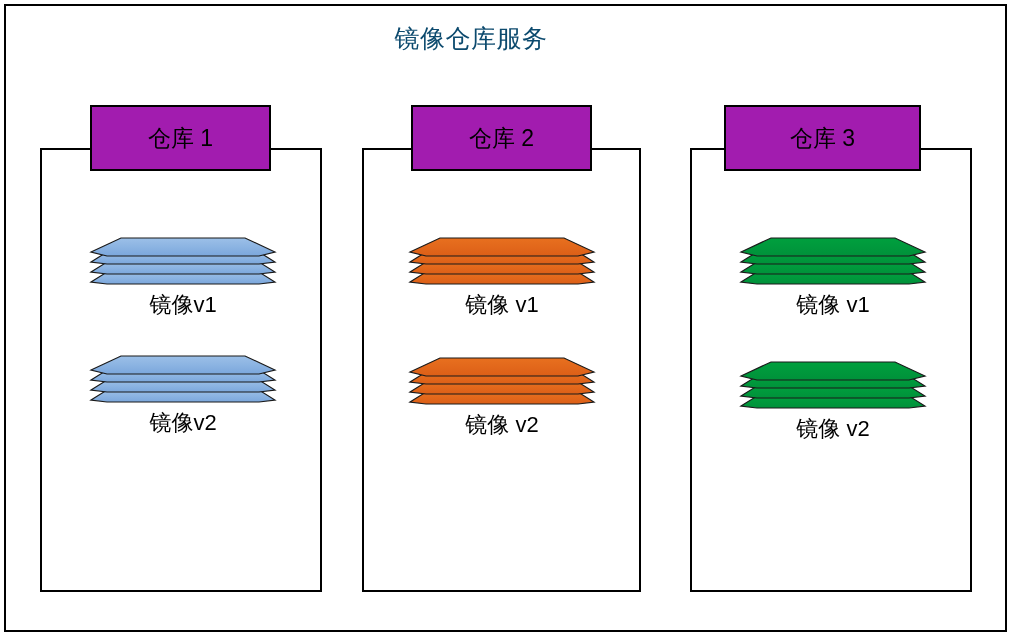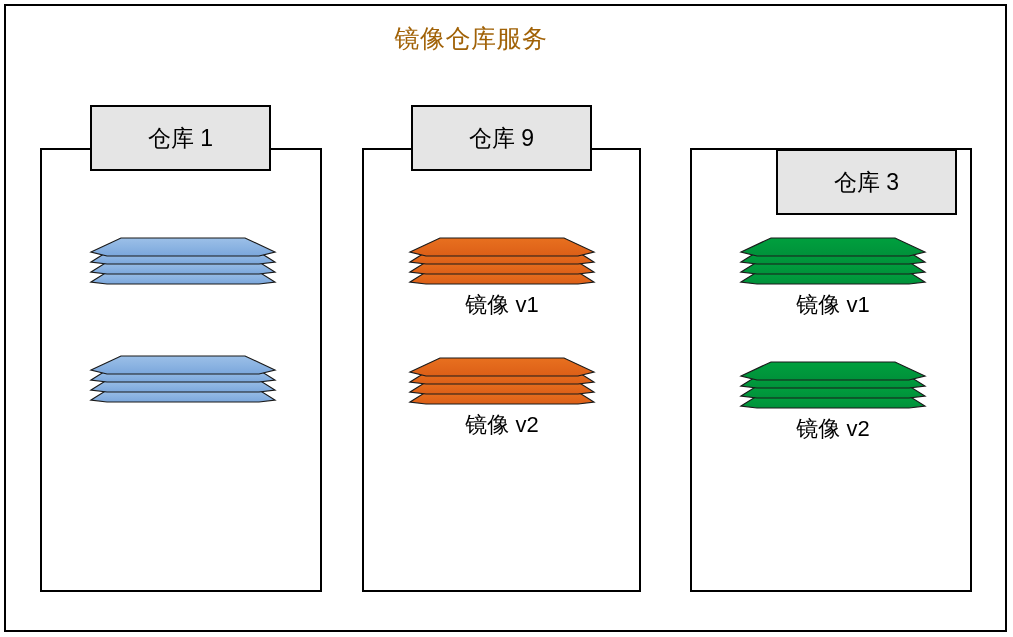--- a/index.html
+++ b/index.html
@@ -36,38 +36,38 @@
   
   .service-title {
     position: absolute;
     left: 0;
     top: 22px;
     width: 942px;
     text-align: center;
     font-size: 25px;
     line-height: 32px;
     letter-spacing: 0.5px;
-    color: #a16207;
+    color: #0c4a6e;
     white-space: nowrap;
   }
 
   
   .repo {
     position: absolute;
     box-sizing: border-box;
     border: 2px solid #000000;
     background: transparent;
   }
 
   
   .repo-header {
     position: absolute;
     box-sizing: border-box;
     border: 2px solid #000000;
-    background: #e5e5e5;
+    background: #a21caf;
     display: flex;
     align-items: center;
     justify-content: center;
     z-index: 5;
   }
   .repo-header-label {
     font-size: 23px;
     line-height: 28px;
     color: #000000;
     white-space: nowrap;
@@ -124,39 +124,41 @@
           </linearGradient>
         </defs>
         <g stroke="#1A1A1A" stroke-width="1.2" fill="url(#g-b)">
           <polygon points="0,46 16,36 168,36 184,46 168,48 16,48"></polygon>
           <polygon points="0,36 16,26 168,26 184,36 168,38 16,38"></polygon>
           <polygon points="0,26 16,16 168,16 184,26 168,28 16,28"></polygon>
           <polygon points="0,16 30,2 154,2 184,16 168,20 16,20"></polygon>
         </g>
       </svg>
     </div>
+    <div class="image-label">镜像v1</div>
   </div>
 
   <div class="image-group" style="left:91px; top:354px;">
     <div class="stack">
       <svg viewBox="0 0 184 48" preserveAspectRatio="none" aria-hidden="true">
         <g stroke="#1A1A1A" stroke-width="1.2" fill="url(#g-b)">
           <polygon points="0,46 16,36 168,36 184,46 168,48 16,48"></polygon>
           <polygon points="0,36 16,26 168,26 184,36 168,38 16,38"></polygon>
           <polygon points="0,26 16,16 168,16 184,26 168,28 16,28"></polygon>
           <polygon points="0,16 30,2 154,2 184,16 168,20 16,20"></polygon>
         </g>
       </svg>
     </div>
+    <div class="image-label">镜像v2</div>
   </div>
 
 
   <div class="repo" style="left:362px; top:148px; width:279px; height:444px;"></div>
   <div class="repo-header" style="left:411px; top:105px; width:181px; height:66px;">
-    <span class="repo-header-label">仓库 9</span>
+    <span class="repo-header-label">仓库 2</span>
   </div>
 
   <div class="image-group" style="left:410px; top:236px;">
     <div class="stack">
       <svg viewBox="0 0 184 48" preserveAspectRatio="none" aria-hidden="true">
         <defs>
           <linearGradient id="g-o" x1="0" y1="0" x2="0" y2="1">
             <stop offset="0%" stop-color="#E8701F"></stop>
             <stop offset="100%" stop-color="#DC5F17"></stop>
           </linearGradient>
@@ -180,21 +182,21 @@
           <polygon points="0,36 16,26 168,26 184,36 168,38 16,38"></polygon>
           <polygon points="0,26 16,16 168,16 184,26 168,28 16,28"></polygon>
           <polygon points="0,16 30,2 154,2 184,16 168,20 16,20"></polygon>
         </g>
       </svg>
     </div>
     <div class="image-label">镜像 v2</div>
   </div>
 
   <div class="repo" style="left:690px; top:148px; width:282px; height:444px;"></div>
-  <div class="repo-header" style="left:776px; top:105px; width:181px; height:66px;margin-top:44px;">
+  <div class="repo-header" style="left:724px; top:105px; width:197px; height:66px;">
     <span class="repo-header-label">仓库 3</span>
   </div>
 
   <div class="image-group" style="left:741px; top:236px;">
     <div class="stack">
       <svg viewBox="0 0 184 48" preserveAspectRatio="none" aria-hidden="true">
         <defs>
           <linearGradient id="g-g" x1="0" y1="0" x2="0" y2="1">
             <stop offset="0%" stop-color="#00A03E"></stop>
             <stop offset="100%" stop-color="#00913A"></stop>

